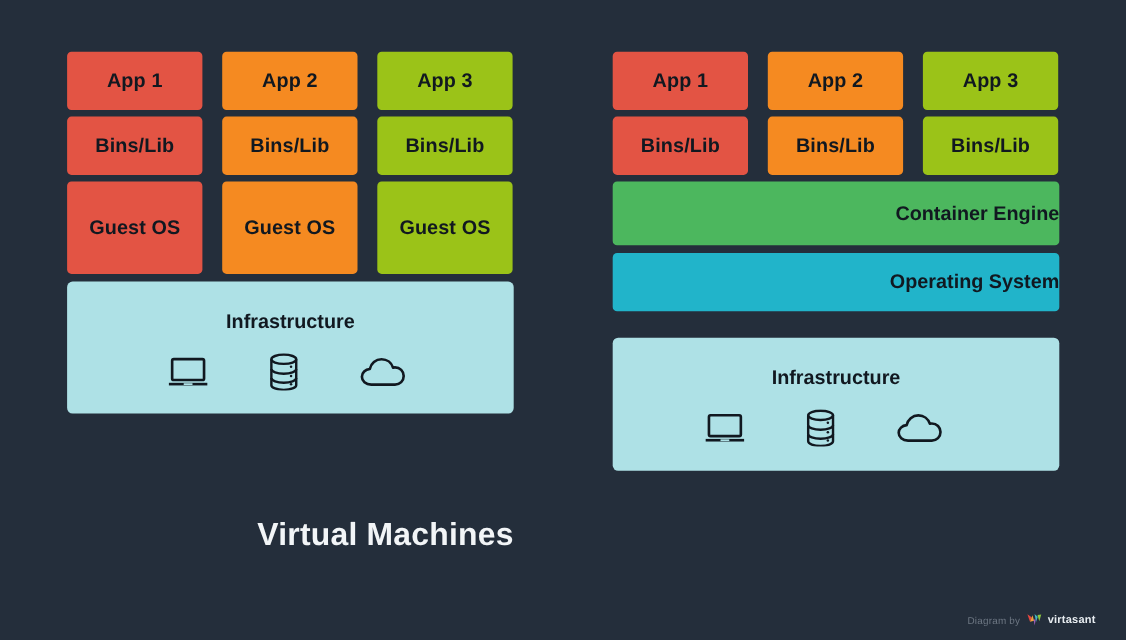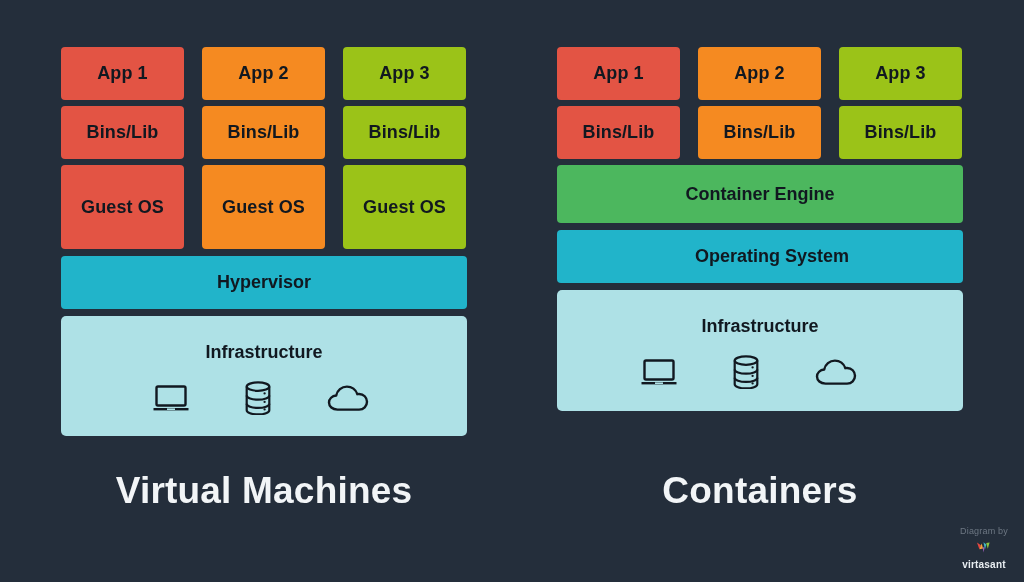--- a/index.html
+++ b/index.html
@@ -53,29 +53,29 @@
   .row-app   { margin-bottom: 6px; }
   .row-bins  { margin-bottom: 6px; }
   .row-guest { margin-bottom: 7px; }
 
   
   .bar {
     width: 406px;
     border-radius: 4px;
     display: flex;
     align-items: center;
-    justify-content: center;
+    justify-content: flex-end;
     color: #111820;
     font-weight: 700;
     font-size: 18px;
     box-sizing: border-box;
   }
   .bar-mid   { height: 53px; margin-bottom: 7px; }
   .bar-engine{ height: 58px; margin-bottom: 7px; }
-  .bar-os    { height: 53px; margin-bottom: 7px; padding-left: 24px; }
+  .bar-os    { height: 53px; margin-bottom: 24px; padding-left: 24px; }
 
   
   .infra {
     width: 406px;
     border-radius: 5px;
     box-sizing: border-box;
     display: flex;
     flex-direction: column;
     align-items: center;
     color: #111820;
@@ -95,38 +95,37 @@
   }
   .infra-left .infra-icons  { padding-right: 6px; }
   .infra-right .infra-icons { padding-right: 22px; }
   .ico { display: block; }
 
   
   .caption {
     position: absolute;
     top: 470px;
     width: 406px;
-    text-align: center;
+    text-align: right;
     color: #f2f5f7;
-    font-size: 37px;
+    font-size: 29px;
     font-weight: 700;
     letter-spacing: .2px;
   }
   .caption-left  { left: 61px; }
   .caption-right { left: 557px; }
 
   
   .watermark {
     position: absolute;
-    right: 16px;
+    right: 28px;
     bottom: 12px;
     display: flex;
     align-items: center;
     gap: 5px;
-    flex-direction: column;
   }
   .wm-text {
     color: #6d7783;
     font-size: 9px;
     letter-spacing: .2px;
   }
   .wm-brand {
     color: #e8edf1;
     font-size: 10px;
     font-weight: 600;
@@ -169,23 +168,20 @@
         <span>Guest OS</span>
       </div>
       <div class="cell" style="background:#f58a21">
         <span>Guest OS</span>
       </div>
       <div class="cell" style="background:#9bc318">
         <span>Guest OS</span>
       </div>
     </div>
 
-    <div class="bar bar-mid" style="background:#21b4ca">
-      <span>Hypervisor</span>
-    </div>
 
     <div class="infra infra-left" style="background:#aee1e6">
       <div class="infra-title">Infrastructure</div>
       <div class="infra-icons">
 
         <svg class="ico" width="36" height="30" viewBox="0 0 36 30">
           <rect x="3.5" y="3.5" width="29" height="19" rx="1.5" fill="none" stroke="#111820" stroke-width="2.4"></rect>
           <rect x="6.6" y="6.6" width="22.8" height="12.8" fill="#aee1e6"></rect>
           <rect x="0.5" y="25" width="35" height="2.4" fill="#111820"></rect>
           <rect x="14" y="25.4" width="8" height="1.6" fill="#aee1e6"></rect>
@@ -272,21 +268,20 @@
                    C10.2 6.4 14.6 2.6 19.9 2.6 C24.8 2.6 28.9 5.8 30.3 10.2
                    C30.9 10.05 31.5 10 32.1 10 C36.6 10 40 13.4 40 17.8
                    C40 22.2 36.6 25.6 32.1 25.6 Z" fill="none" stroke="#111820" stroke-width="2.4" stroke-linejoin="round"></path>
         </svg>
 
       </div>
     </div>
   </div>
 
   <div class="caption caption-left">Virtual Machines</div>
-  <div class="caption caption-right">Containers</div>
 
   <div class="watermark">
     <span class="wm-text">Diagram by</span>
     <svg width="15" height="13" viewBox="0 0 15 13">
       <path d="M1 1.5 L3.4 8.2 L4.9 4.2 Z" fill="#e8473f"></path>
       <path d="M3.4 8.2 L5.6 2.4 L7.1 7.4 Z" fill="#f2a13c"></path>
       <path d="M7.5 1.2 L8.9 8.4 L10.4 3.6 Z" fill="#3fb5c4"></path>
       <path d="M10.2 2.0 L11.8 7.8 L13.6 1.6 Z" fill="#8bc53f"></path>
       <path d="M6.6 6.2 L7.6 11.6 L8.6 6.2 Z" fill="#9b5fb8"></path>
     </svg>

